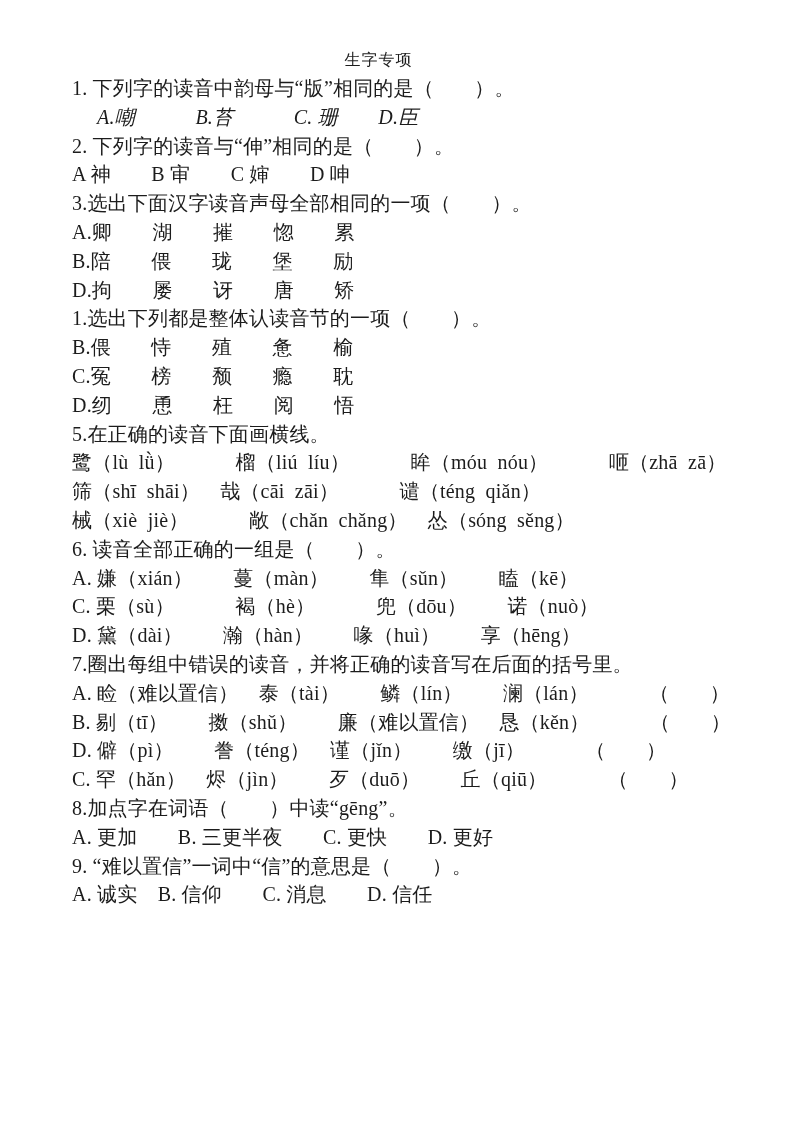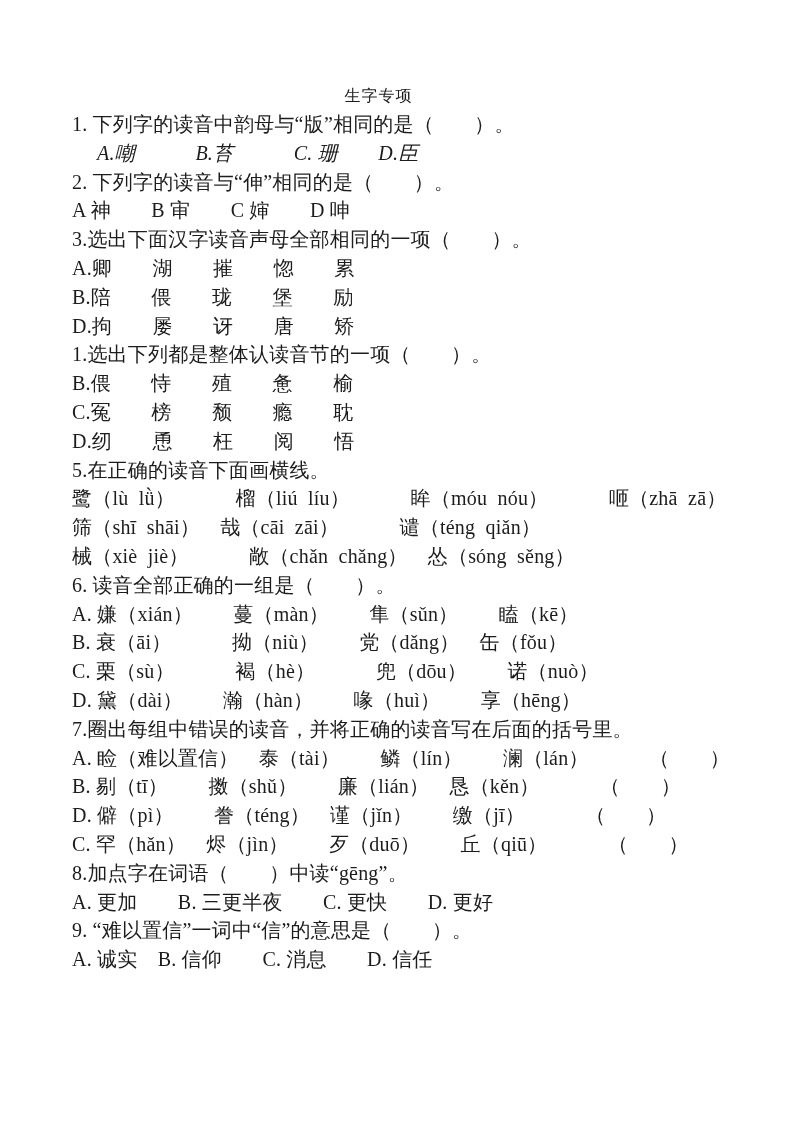--- a/index.html
+++ b/index.html
@@ -11,21 +11,21 @@
     width: 793px;
     height: 1122px;
     font-family: "Liberation Serif", "DejaVu Serif", serif;
     color: #1c1c1c;
     overflow: hidden;
   }
   .doc {
     box-sizing: border-box;
     width: 757px;
     height: 1122px;
-    padding: 81px 56px 0 72px;
+    padding: 45px 56px 0 72px;
   }
   .title {
     font-size: 16px;
     line-height: 29px;
     text-align: center;
     
     margin-left: -16px;
     letter-spacing: 1px;
   }
   .line {
@@ -63,27 +63,26 @@
   <div class="line">C.冤　　榜　　颓　　瘾　　耽</div>
   <div class="line">D.纫　　恿　　枉　　阅　　悟</div>
 
   <div class="line">5.在正确的读音下面画横线。</div>
   <div class="line">鹭（lù  lǜ）　　　榴（liú  líu）　　　眸（móu  nóu）　　　咂（zhā  zā）</div>
   <div class="line">筛（shī  shāi）　哉（cāi  zāi）　　　谴（téng  qiǎn）</div>
   <div class="line">械（xiè  jiè）　　　敞（chǎn  chǎng）　怂（sóng  sěng）</div>
 
   <div class="line">6. 读音全部正确的一组是（　　）。</div>
   <div class="line">A. 嫌（xián）　　蔓（màn）　　隼（sǔn）　　瞌（kē）</div>
-  <div class="line">B. 衰（āi）　　　拗（niù）　　党（dǎng）　缶（fǒu）</div>
   <div class="line">C. 栗（sù）　　　褐（hè）　　　兜（dōu）　　诺（nuò）</div>
   <div class="line">D. 黛（dài）　　瀚（hàn）　　喙（huì）　　享（hēng）</div>
 
   <div class="line">7.圈出每组中错误的读音，并将正确的读音写在后面的括号里。</div>
   <div class="line">A. 睑（难以置信）　泰（tài）　　鳞（lín）　　澜（lán）　　　（　　）</div>
-  <div class="line">B. 剔（tī）　　擞（shǔ）　　廉（lián）　恳（kěn）　　　（　　）</div>
+  <div class="line">B. 剔（tī）　　擞（shǔ）　　廉（难以置信）　恳（kěn）　　　（　　）</div>
   <div class="line">D. 僻（pì）　　誊（téng）　谨（jǐn）　　缴（jī）　　　（　　）</div>
   <div class="line">C. 罕（hǎn）　烬（jìn）　　歹（duō）　　丘（qiū）　　　（　　）</div>
 
   <div class="line">8.加点字在词语（　　）中读“gēng”。</div>
   <div class="line">A. 更加　　B. 三更半夜　　C. 更快　　D. 更好</div>
 
   <div class="line">9. “难以置信”一词中“信”的意思是（　　）。</div>
   <div class="line">A. 诚实　B. 信仰　　C. 消息　　D. 信任</div>
 
 </div>

